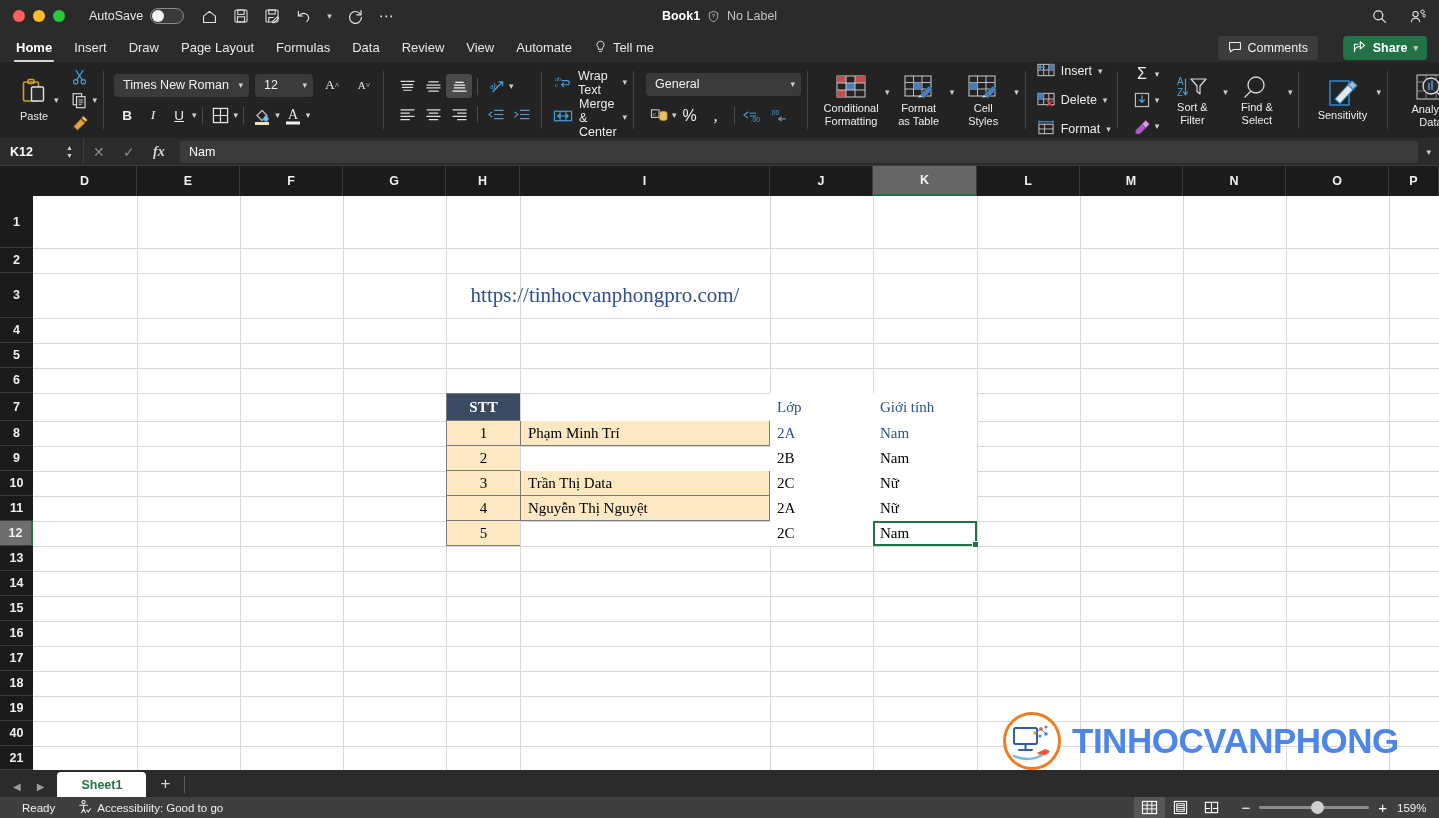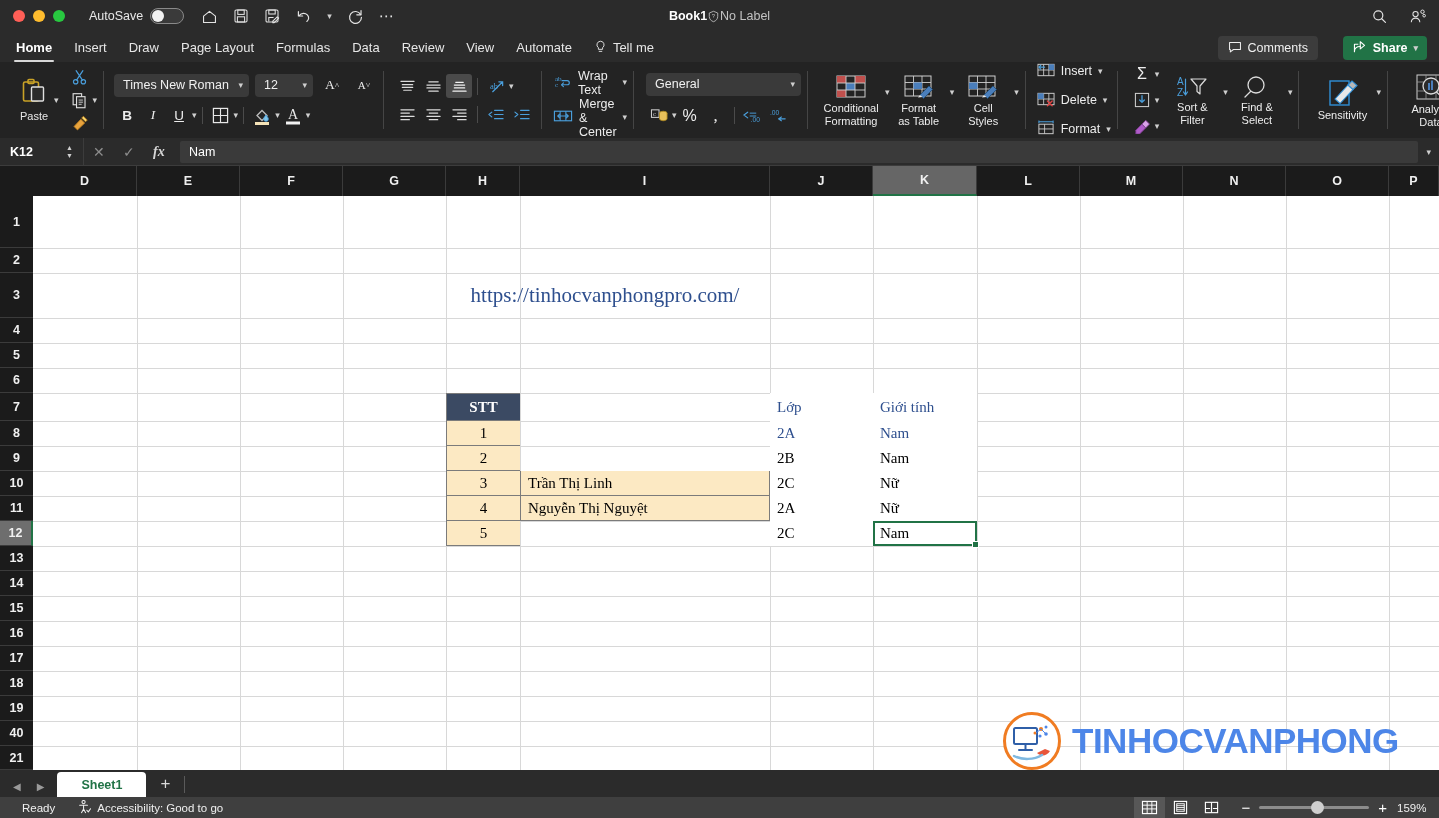--- a/index.html
+++ b/index.html
@@ -31,21 +31,21 @@
   }
   .toggle .knob {
     position: absolute; left: 1px; top: 1px; width: 12px; height: 12px;
     border-radius: 50%; background: #f2f2f2;
   }
   .tb-icons { display: flex; align-items: center; gap: 15px; margin-left: 17px; }
   .tb-icons .ic { color: #e3e3e3; display: flex; align-items:center; }
 
   .doc-title {
     position: absolute; left: 0; right: 0; top: 0; height: 32px;
-    display: flex; align-items: center; justify-content: center; 
+    display: flex; align-items: center; justify-content: center; gap: 7px;
     pointer-events: none;
   }
   .doc-title .name { color: #fff; font-size: 12.5px; font-weight: bold; pointer-events:auto; }
   .doc-title .lbl { color: #c2c2c2; font-size: 12.5px; pointer-events:auto; }
   .doc-title .shield { color:#c2c2c2; display:flex; pointer-events:auto; }
 
   .tb-right { position: absolute; right: 12px; top: 0; height: 32px; display:flex; align-items:center; gap: 21px; }
   .tb-right .ic { color: #e3e3e3; display:flex; }
 
   
@@ -856,29 +856,30 @@
         <div class="gline-v" style="left: 104px;"></div>
 
 
       <div class="cell url-cell" style="left:106px; top:77px; width:932px; height:45px;">https://tinhocvanphongpro.com/</div>
 
       <div class="cell tbl-hdr ctr b-l b-t b-b" style="left:413px; top:197px; width:74px; height:28px;">STT</div>
       <div class="cell tbl-plain pad-l blue-txt" style="left:737px; top:197px; width:103px; height:28px;">Lớp</div>
       <div class="cell tbl-plain pad-l blue-txt" style="left:840px; top:197px; width:104px; height:28px;">Giới tính</div>
 
       <div class="cell tbl-cream ctr b-l b-b" style="left:413px; top:225px; width:74px; height:25px;">1</div>
+      <div class="cell tbl-cream pad-l b-l b-b b-r" style="left:487px; top:225px; width:250px; height:25px;">Phạm Minh Trí</div>
       <div class="cell tbl-plain pad-l blue-txt" style="left:737px; top:225px; width:103px; height:25px;">2A</div>
       <div class="cell tbl-plain pad-l blue-txt" style="left:840px; top:225px; width:104px; height:25px;">Nam</div>
 
       <div class="cell tbl-cream ctr b-l b-b" style="left:413px; top:250px; width:74px; height:25px;">2</div>
       <div class="cell tbl-plain pad-l" style="left:737px; top:250px; width:103px; height:25px;">2B</div>
       <div class="cell tbl-plain pad-l" style="left:840px; top:250px; width:104px; height:25px;">Nam</div>
 
       <div class="cell tbl-cream ctr b-l b-b" style="left:413px; top:275px; width:74px; height:25px;">3</div>
-      <div class="cell tbl-cream pad-l b-l b-b b-r" style="left:487px; top:275px; width:250px; height:25px;">Trần Thị Linh</div>
+      <div class="cell tbl-cream pad-l b-l b-b b-r" style="left:487px; top:275px; width:250px; height:25px;">Trần Thị Data</div>
       <div class="cell tbl-plain pad-l" style="left:737px; top:275px; width:103px; height:25px;">2C</div>
       <div class="cell tbl-plain pad-l" style="left:840px; top:275px; width:104px; height:25px;">Nữ</div>
 
       <div class="cell tbl-cream ctr b-l b-b" style="left:413px; top:300px; width:74px; height:25px;">4</div>
       <div class="cell tbl-cream pad-l b-l b-b b-r" style="left:487px; top:300px; width:250px; height:25px;">Nguyễn Thị Nguyệt</div>
       <div class="cell tbl-plain pad-l" style="left:737px; top:300px; width:103px; height:25px;">2A</div>
       <div class="cell tbl-plain pad-l" style="left:840px; top:300px; width:104px; height:25px;">Nữ</div>
 
       <div class="cell tbl-cream ctr b-l b-b" style="left:413px; top:325px; width:74px; height:25px;">5</div>
       <div class="cell tbl-plain pad-l" style="left:737px; top:325px; width:103px; height:25px;">2C</div>

